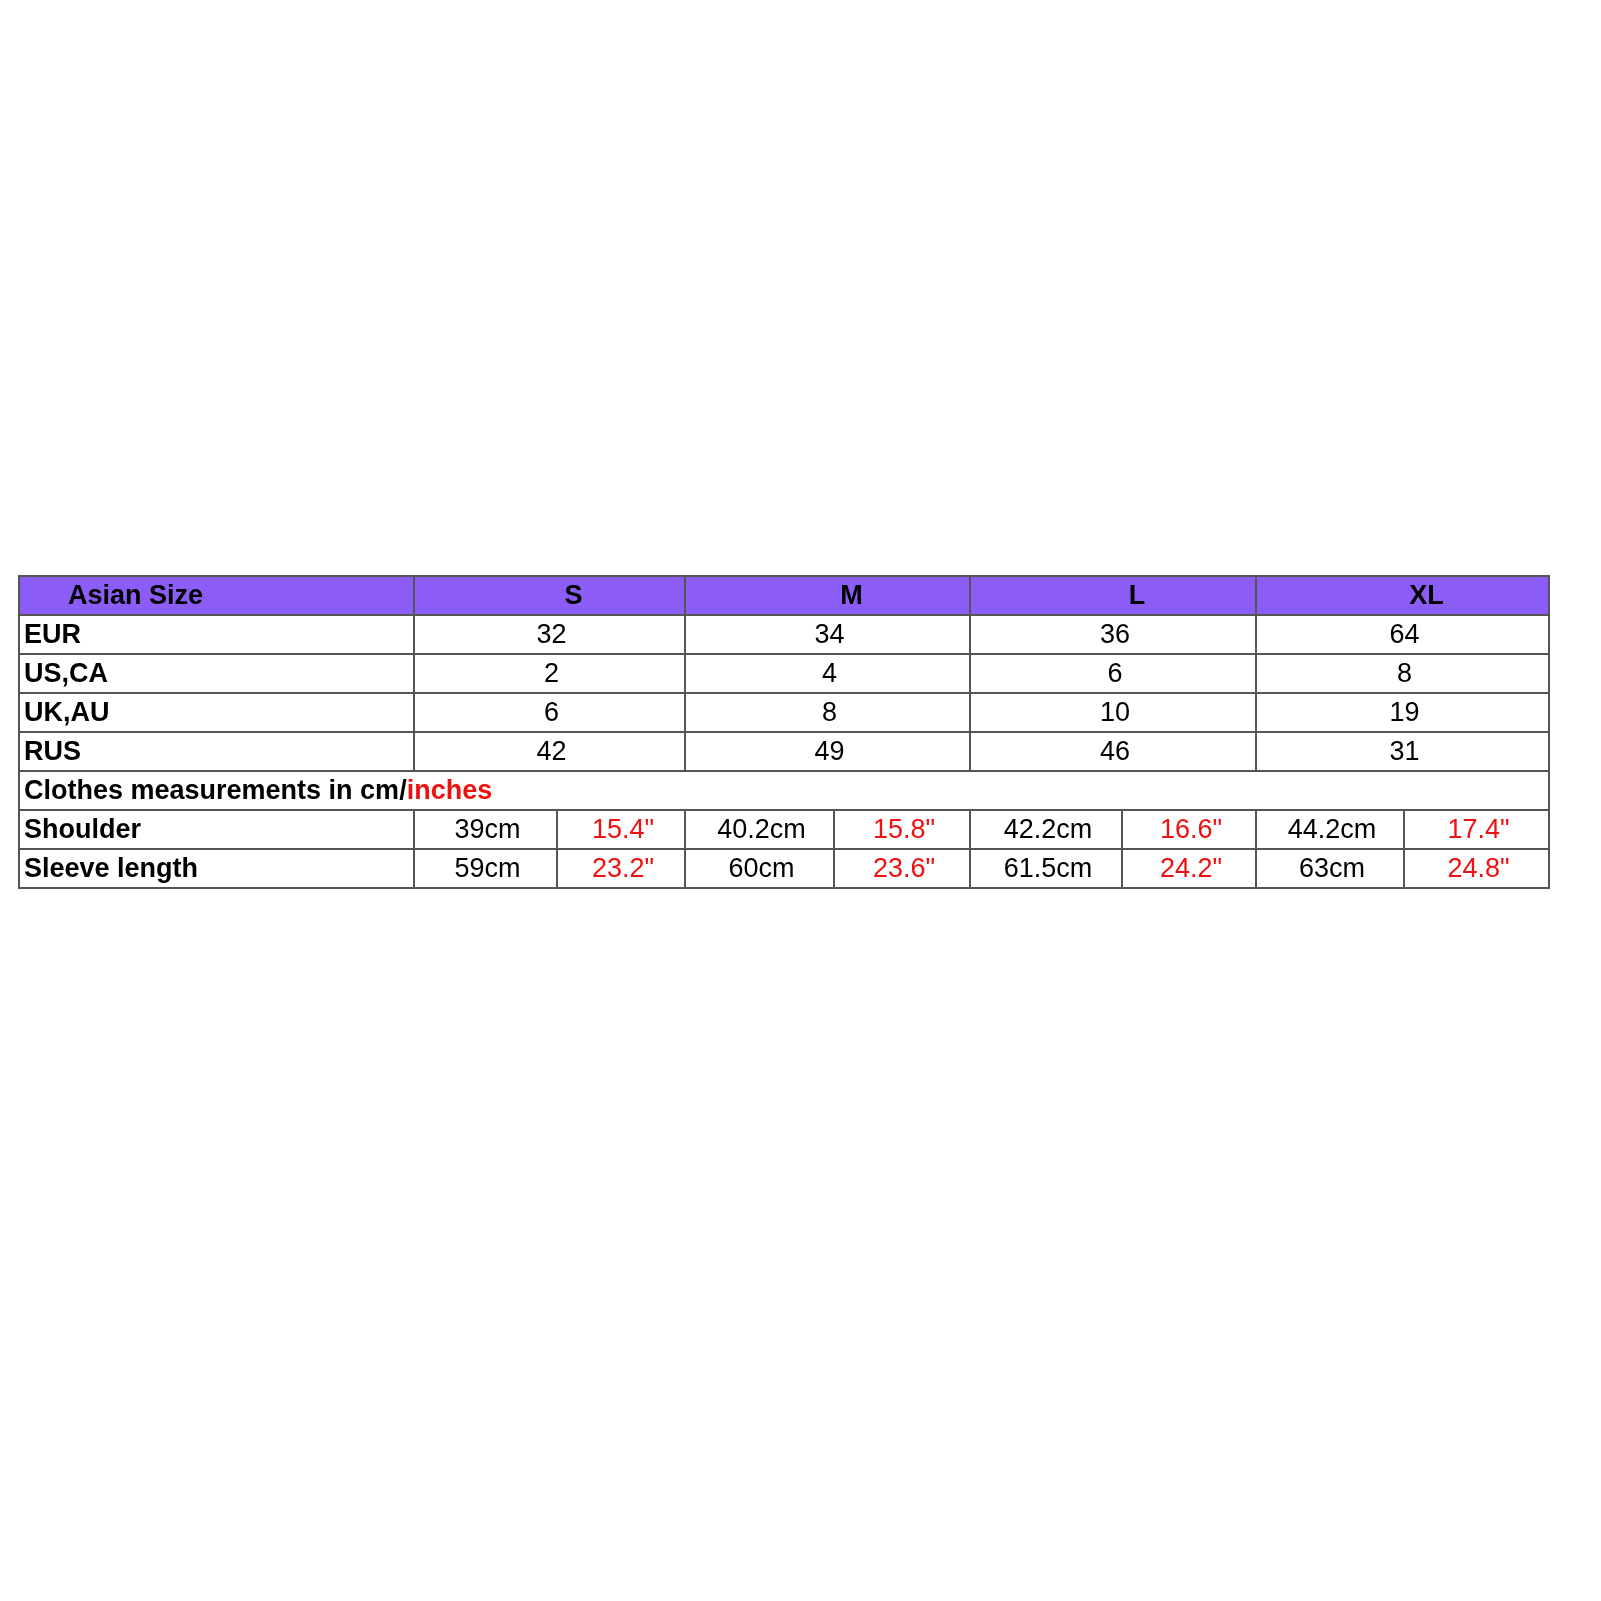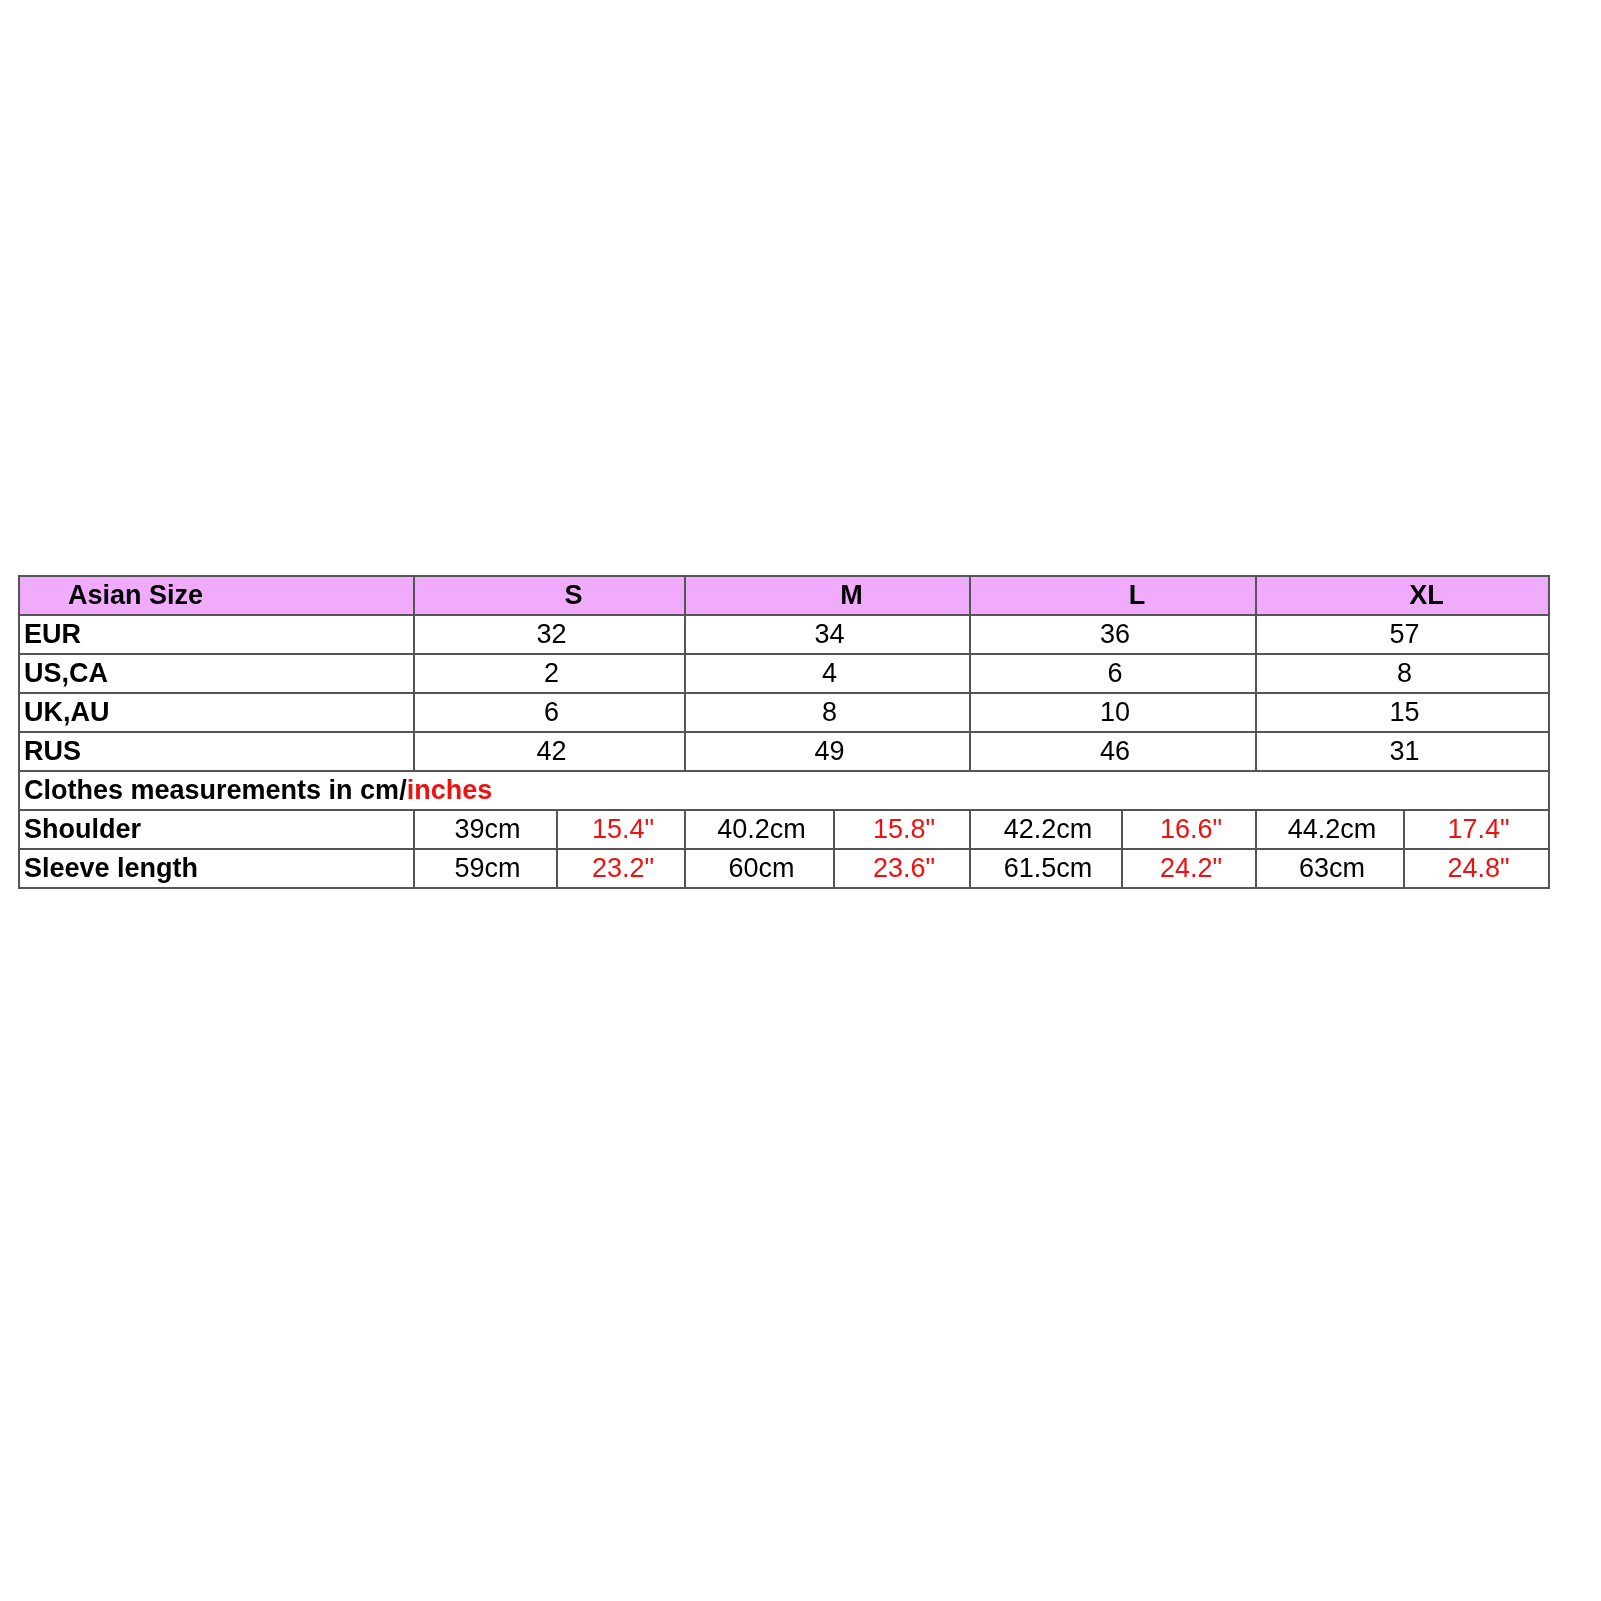--- a/index.html
+++ b/index.html
@@ -8,21 +8,21 @@
     position:absolute; left:18px; top:575px; width:1530px;
     border-collapse:collapse; table-layout:fixed;
     font-family:"Liberation Sans", sans-serif; font-size:27px; color:#000;
   }
   table.size-chart td {
     border:2px solid #555555; height:37px; padding:0 0 0 4px;
     white-space:nowrap; line-height:37px; vertical-align:middle;
   }
   td.lbl { font-weight:bold; text-align:left; }
   td.c { text-align:center; padding:0; }
-  tr.head td { background:#f0abfc;padding-left:48px; }
+  tr.head td { background:#8b5cf6;padding-left:48px; }
   tr.head td.c { font-weight:bold; }
   .red { color:#ee1111; }
 </style>
 </head>
 <body>
 
 <table class="size-chart">
   <colgroup>
     <col style="width:395px">
       <col style="width:143px">
@@ -40,35 +40,35 @@
       <td class="c" colspan="2">S</td>
       <td class="c" colspan="2">M</td>
       <td class="c" colspan="2">L</td>
       <td class="c" colspan="2">XL</td>
     </tr>
     <tr>
       <td class="lbl">EUR</td>
       <td class="c" colspan="2">32</td>
       <td class="c" colspan="2">34</td>
       <td class="c" colspan="2">36</td>
-      <td class="c" colspan="2">57</td>
+      <td class="c" colspan="2">64</td>
     </tr>
     <tr>
       <td class="lbl">US,CA</td>
       <td class="c" colspan="2">2</td>
       <td class="c" colspan="2">4</td>
       <td class="c" colspan="2">6</td>
       <td class="c" colspan="2">8</td>
     </tr>
     <tr>
       <td class="lbl">UK,AU</td>
       <td class="c" colspan="2">6</td>
       <td class="c" colspan="2">8</td>
       <td class="c" colspan="2">10</td>
-      <td class="c" colspan="2">15</td>
+      <td class="c" colspan="2">19</td>
     </tr>
     <tr>
       <td class="lbl">RUS</td>
       <td class="c" colspan="2">42</td>
       <td class="c" colspan="2">49</td>
       <td class="c" colspan="2">46</td>
       <td class="c" colspan="2">31</td>
     </tr>
     <tr>
       <td class="lbl" colspan="9"><span>Clothes measurements in cm/</span><span class="red">inches</span></td>

